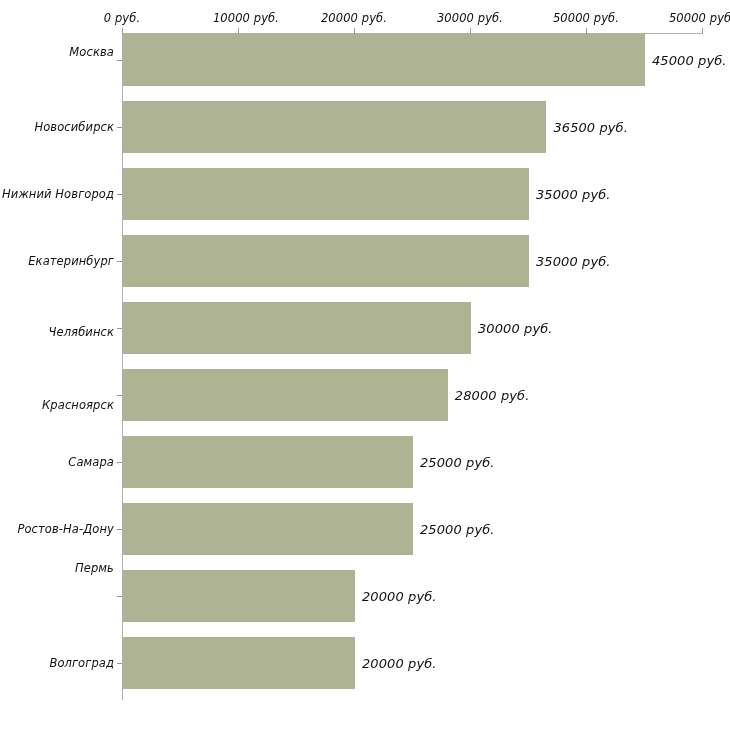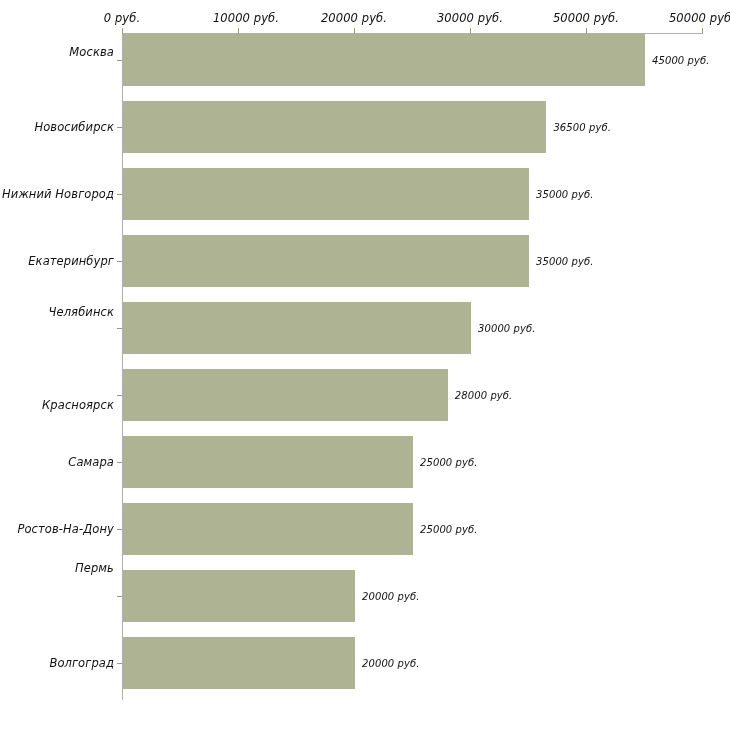--- a/index.html
+++ b/index.html
@@ -89,21 +89,21 @@
 
   
   .bar {
     position: absolute;
     left: 123px;
     height: 52px;
     background: #aeb394;
   }
   .bar-value {
     position: absolute;
-    font-size: 10px;
+    font-size: 13px;
     line-height: 13px;
     color: #111111;
     white-space: nowrap;
     transform: translateY(-50%);
     letter-spacing: 0.1px;
   }
 </style>
 </head>
 <body>
 
@@ -139,21 +139,21 @@
       </div>
       <div class="y-tick" style="top: 194px;"></div>
       <div class="cat-label-wrap" style="top: 194px;">
         <div class="cat-label" style="position: relative;">Нижний Новгород</div>
       </div>
       <div class="y-tick" style="top: 261px;"></div>
       <div class="cat-label-wrap" style="top: 261px;">
         <div class="cat-label" style="position: relative;">Екатеринбург</div>
       </div>
       <div class="y-tick" style="top: 328px;"></div>
-      <div class="cat-label-wrap" style="top: 312px;">
+      <div class="cat-label-wrap" style="top: 332px;">
         <div class="cat-label" style="position: relative;">Челябинск</div>
       </div>
       <div class="y-tick" style="top: 395px;"></div>
       <div class="cat-label-wrap" style="top: 395px;">
         <div class="cat-label" style="position: relative; margin-top: 20px;">Красноярск</div>
       </div>
       <div class="y-tick" style="top: 462px;"></div>
       <div class="cat-label-wrap" style="top: 462px;">
         <div class="cat-label" style="position: relative;">Самара</div>
       </div>

